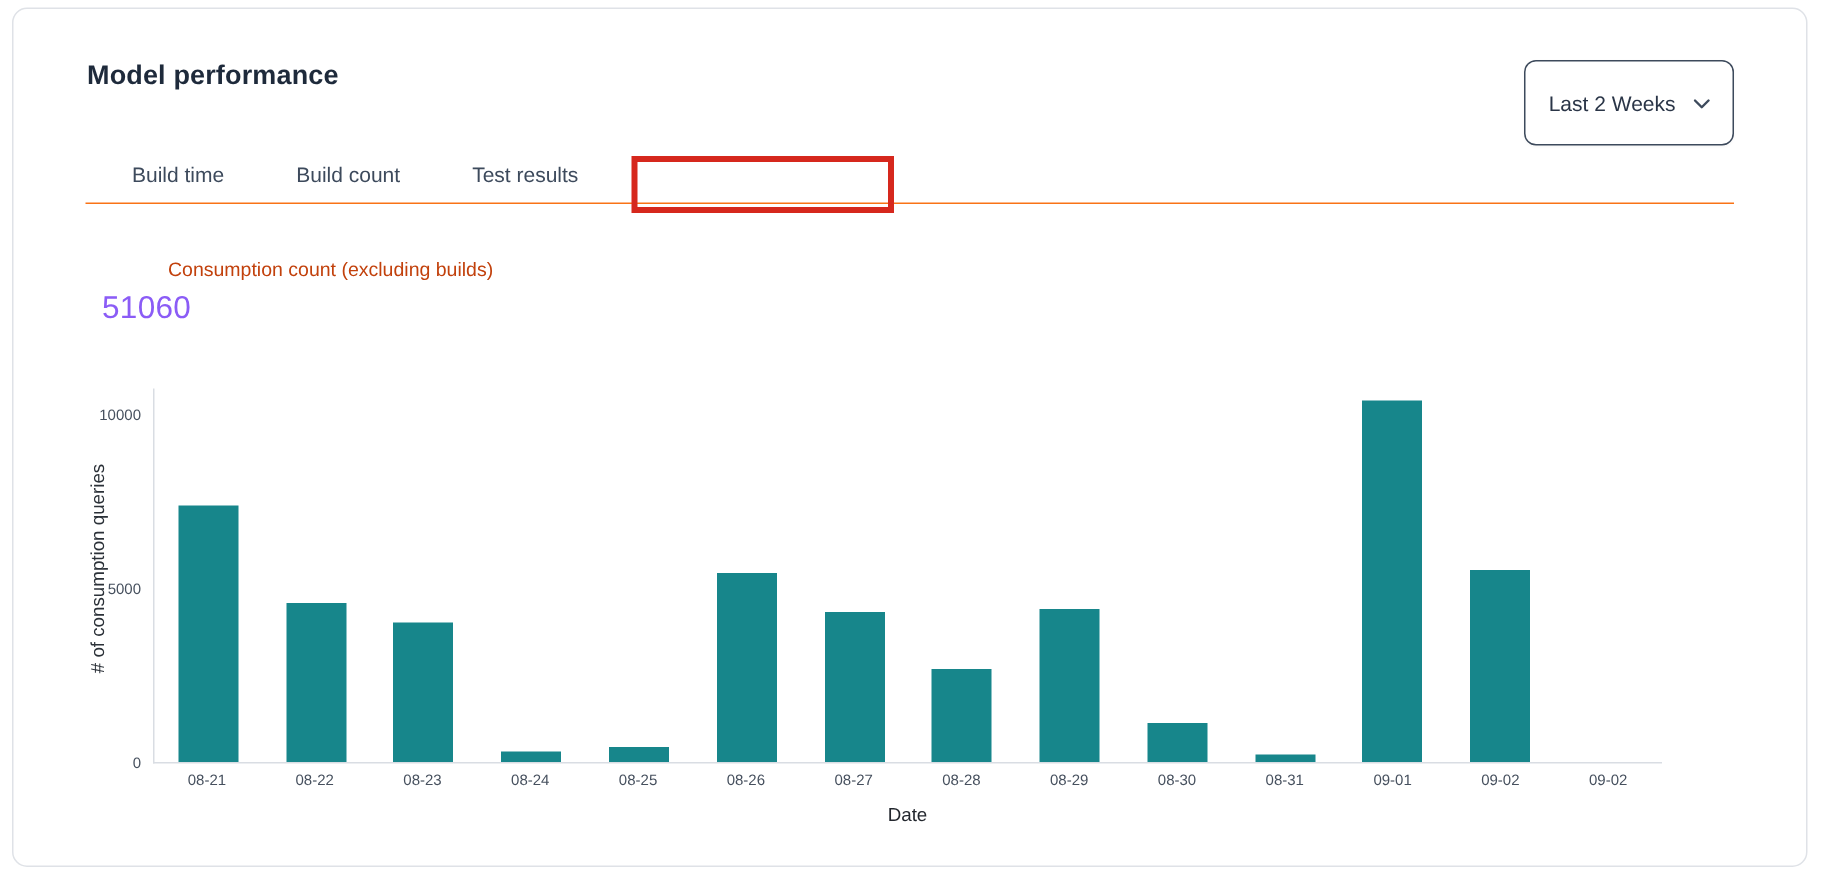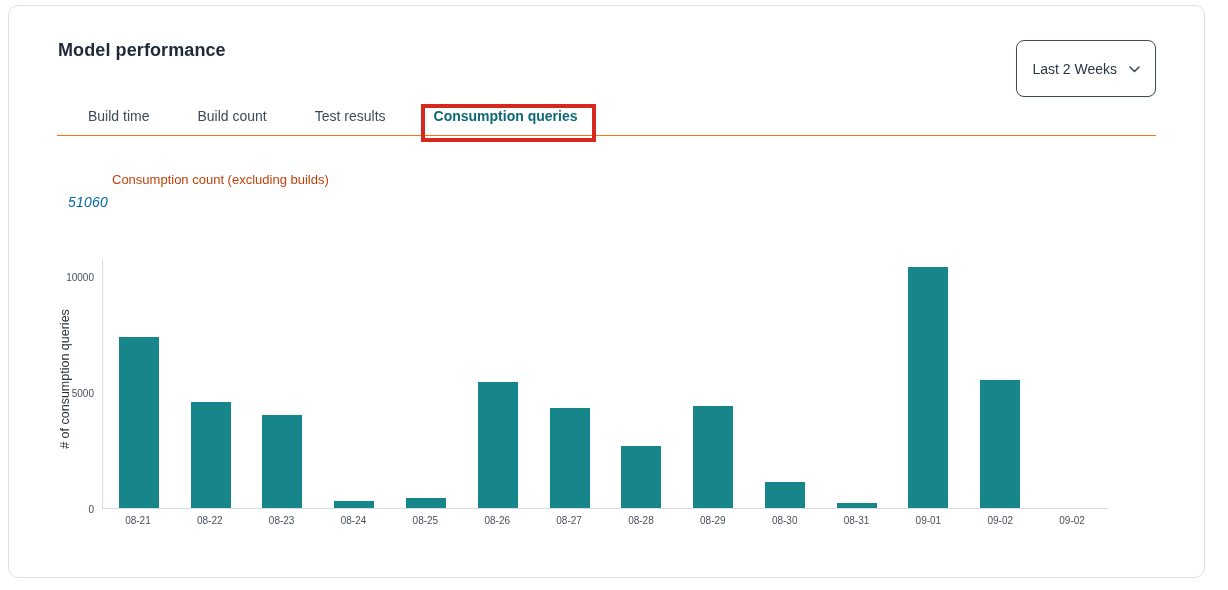--- a/index.html
+++ b/index.html
@@ -53,21 +53,21 @@
   }
   .tab.active { color: #0b6a75; font-weight: 700; }
   .red-box {
     position: absolute; top: 98px;
     height: 38px;
     border: 4px solid #d6281d;
     pointer-events: none;
   }
   .metric { position: absolute; left: 59px; top: 166px; }
   .metric-label { font-size: 13px; color: #c2410c; margin-left: 44px; }
-  .metric-value { font-size: 14px; font-weight: 500; color: #0369a1; margin-top: 7px; letter-spacing: 0.2px; font-style: italic; }
+  .metric-value { font-size: 21px; font-weight: 500; color: #8b5cf6; margin-top: 7px; letter-spacing: 0.2px; }
 
   .chart-layer { position: absolute; inset: 0; pointer-events: none; }
   .plot {
     position: absolute; left: 93px; top: 253px;
     width: 1006px; height: 250px;
     border-left: 1px solid #d9dde3;
     border-bottom: 1px solid #d9dde3;
   }
   .bars-row {
     position: absolute; inset: 0;
@@ -118,21 +118,20 @@
       <svg width="11" height="7" viewBox="0 0 11 7">
         <polyline points="1,1 5.5,5.5 10,1" fill="none" stroke="#3d4a5c" stroke-width="1.6" stroke-linecap="round" stroke-linejoin="round"></polyline>
       </svg>
     </span>
   </button>
 
   <div class="tabs-bar">
       <div class="tab">Build time</div>
       <div class="tab">Build count</div>
       <div class="tab">Test results</div>
-      <div class="tab active">Consumption queries</div>
     </div>
 
   <div class="red-box" style="left: 411.562px; width: 175.906px; border-color: rgb(214, 40, 29);"></div>
 
   <div class="metric">
     <div class="metric-label">Consumption count (excluding builds)</div>
     <div class="metric-value">51060</div>
   </div>
 
   <div class="chart-layer">
@@ -197,15 +196,16 @@
         <div class="x-tick">08-26</div>
         <div class="x-tick">08-27</div>
         <div class="x-tick">08-28</div>
         <div class="x-tick">08-29</div>
         <div class="x-tick">08-30</div>
         <div class="x-tick">08-31</div>
         <div class="x-tick">09-01</div>
         <div class="x-tick">09-02</div>
         <div class="x-tick">09-02</div>
       </div>
+    <div class="x-axis-label">Date</div>
   </div>
 
 </div>
 
 </body></html>

